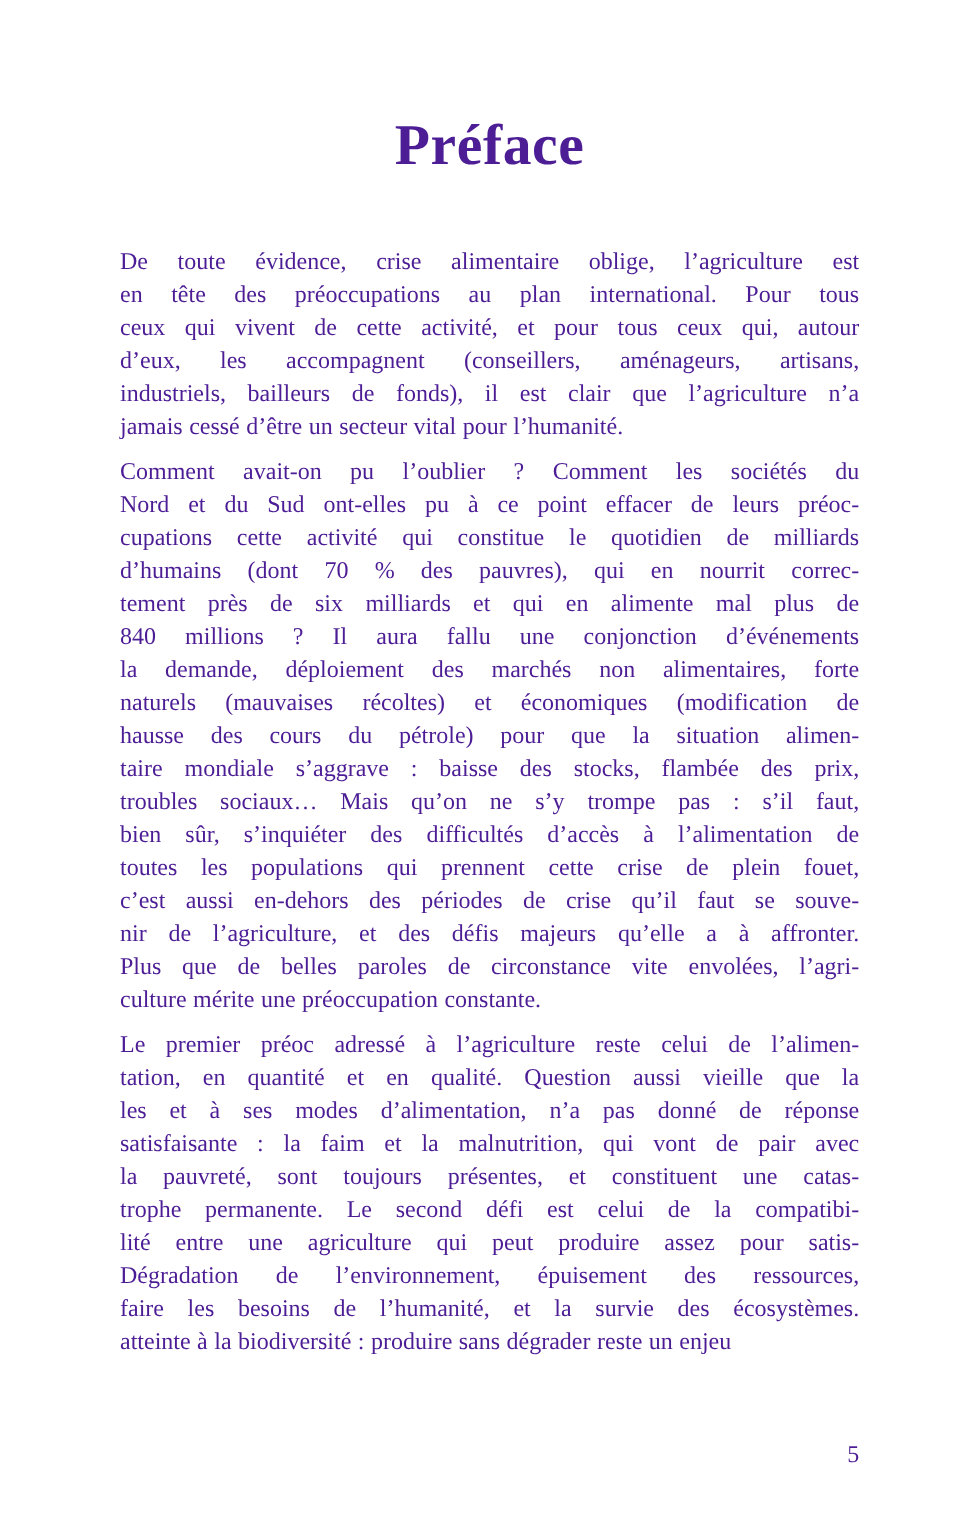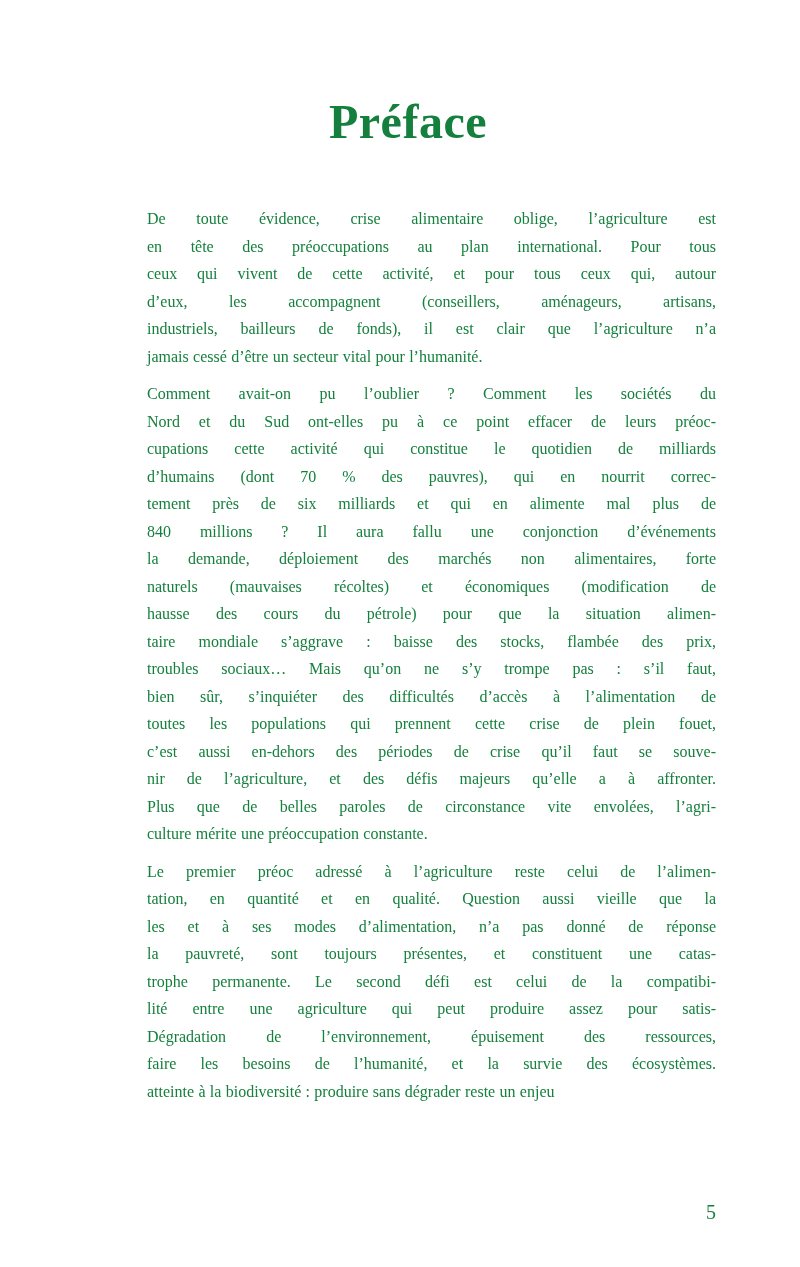--- a/index.html
+++ b/index.html
@@ -5,21 +5,21 @@
   html, body {
     margin: 0;
     padding: 0;
     background: #ffffff;
   }
   .book-page {
     position: relative;
     width: 800px;
     height: 1267px;
     background: #ffffff;
-    color: #15803d;
+    color: #4c1d95;
     font-family: "Liberation Serif", "DejaVu Serif", serif;
     overflow: hidden;
   }
   .page-title {
     position: absolute;
     top: 94px;
     left: 100px;
     width: 616px;
     margin: 0;
     text-align: center;
@@ -31,26 +31,25 @@
   .page-content {
     position: absolute;
     top: 205px;
     left: 100px;
     width: 616px;
   }
   .paragraph {
     margin: 0 0 10px 0;
   }
   .line {
-    font-size: 16px;
+    font-size: 20px;
     line-height: 27.5px;
     text-align: justify;
     text-align-last: justify;
     word-spacing: 0.02em;
-    margin-left: 47px;
   }
   .line.last {
     text-align-last: left;
   }
   .page-number {
     position: absolute;
     top: 1199px;
     left: 100px;
     width: 616px;
     text-align: right;
@@ -89,20 +88,21 @@
         <div class="line">toutes les populations qui prennent cette crise de plein fouet,</div>
         <div class="line">c’est aussi en-dehors des périodes de crise qu’il faut se souve-</div>
         <div class="line">nir de l’agriculture, et des défis majeurs qu’elle a à affronter.</div>
         <div class="line">Plus que de belles paroles de circonstance vite envolées, l’agri-</div>
         <div class="line last">culture mérite une préoccupation constante.</div>
       </div>
       <div class="paragraph">
         <div class="line">Le premier préoc adressé à l’agriculture reste celui de l’alimen-</div>
         <div class="line">tation, en quantité et en qualité. Question aussi vieille que la</div>
         <div class="line">les et à ses modes d’alimentation, n’a pas donné de réponse</div>
+        <div class="line">satisfaisante : la faim et la malnutrition, qui vont de pair avec</div>
         <div class="line">la pauvreté, sont toujours présentes, et constituent une catas-</div>
         <div class="line">trophe permanente. Le second défi est celui de la compatibi-</div>
         <div class="line">lité entre une agriculture qui peut produire assez pour satis-</div>
         <div class="line">Dégradation de l’environnement, épuisement des ressources,</div>
         <div class="line">faire les besoins de l’humanité, et la survie des écosystèmes.</div>
         <div class="line last">atteinte à la biodiversité : produire sans dégrader reste un enjeu</div>
       </div>
     </div>
 
   <div class="page-number">5</div>

